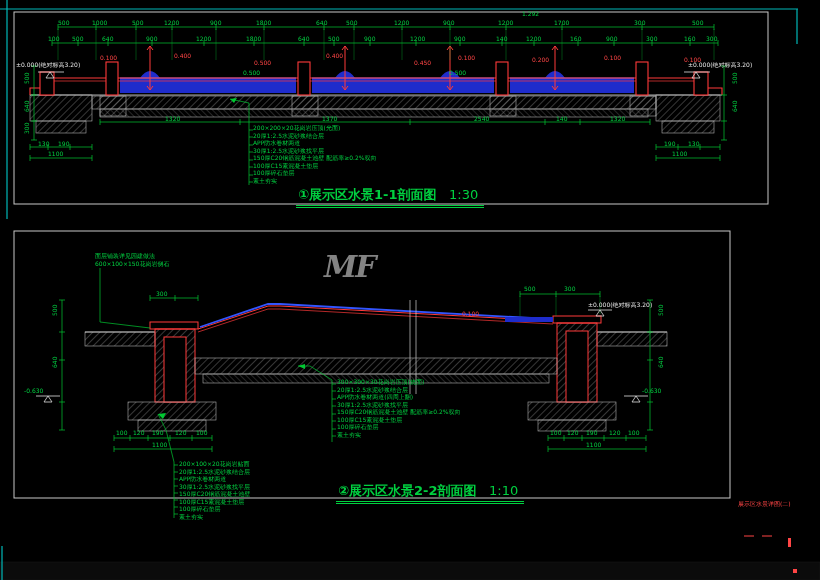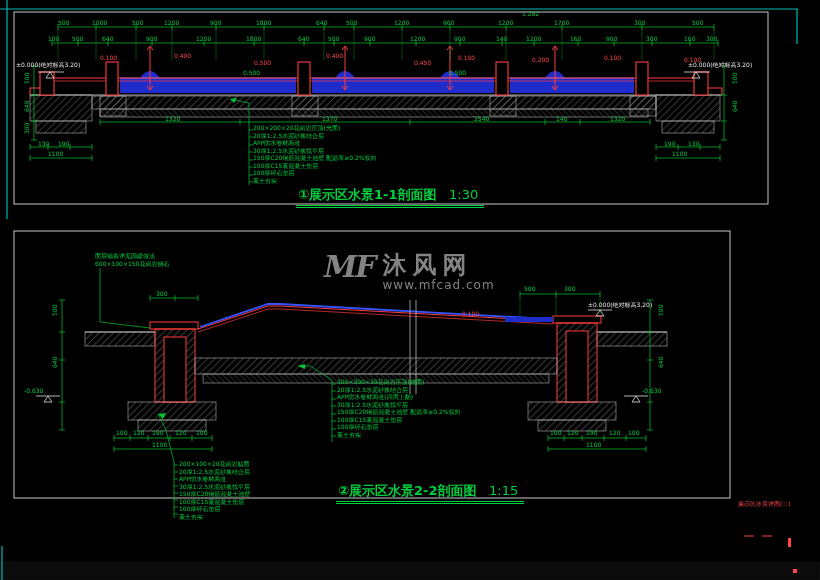--- a/index.html
+++ b/index.html
@@ -8,21 +8,21 @@
   .linework{position:absolute;left:0;top:0;}
   .layer{position:absolute;left:0;top:0;width:820px;height:580px;}
   .lbl{position:absolute;font-size:6px;line-height:1;white-space:nowrap;
        transform-origin:left top;font-family:"DejaVu Sans",sans-serif;}
   .notes{position:absolute;color:#00d040;font-size:6px;line-height:7.5px;white-space:nowrap;
          font-family:"DejaVu Sans",sans-serif;}
   .note-line{height:7.5px;}
   .sec-title{position:absolute;color:#00d040;font-size:13px;font-weight:bold;white-space:nowrap;
              font-family:"DejaVu Sans",sans-serif;border-bottom:3px double #00d040;padding:0 6px 1px 2px;}
   .sec-title .sc{margin-left:8px;font-weight:normal;}
-  .watermark{position:absolute;left:324px;top:252px;display:flex;align-items:flex-start;gap:8px;
+  .watermark{position:absolute;left:324px;top:252px;display:flex;align-items:flex-end;gap:8px;
              color:#8f8f8f;opacity:.92;}
   .wm-logo{font:italic bold 30px "DejaVu Serif",serif;letter-spacing:-2px;line-height:30px;}
   .wm-col{display:flex;flex-direction:column;}
   .wm-name{font:bold 24px "DejaVu Sans",sans-serif;letter-spacing:6px;line-height:26px;}
   .wm-url{font:12px "DejaVu Sans",sans-serif;letter-spacing:1px;}
   .stamp{position:absolute;left:738px;top:500px;color:#ff4545;font-size:6px;white-space:nowrap;
          font-family:"DejaVu Sans",sans-serif;}
 </style>
 </head>
 <body>
@@ -295,26 +295,22 @@
       <div class="note-line">100厚碎石垫层</div>
       <div class="note-line">素土夯实</div>
     </div>
 
   <div class="sec-title" style="left:296px;top:186px;">
     <span>①展示区水景1-1剖面图</span>
     <span class="sc">1:30</span>
   </div>
   <div class="sec-title" style="left:336px;top:482px;">
     <span>②展示区水景2-2剖面图</span>
-    <span class="sc">1:15</span>
+    <span class="sc">1:10</span>
   </div>
 
   <div class="watermark">
     <span class="wm-logo">MF</span>
-    <div class="wm-col">
-      <span class="wm-name">沐风网</span>
-      <span class="wm-url">www.mfcad.com</span>
-    </div>
   </div>
 
   <div class="stamp">展示区水景详图(二)</div>
 
 </div>
 
 </body></html>

